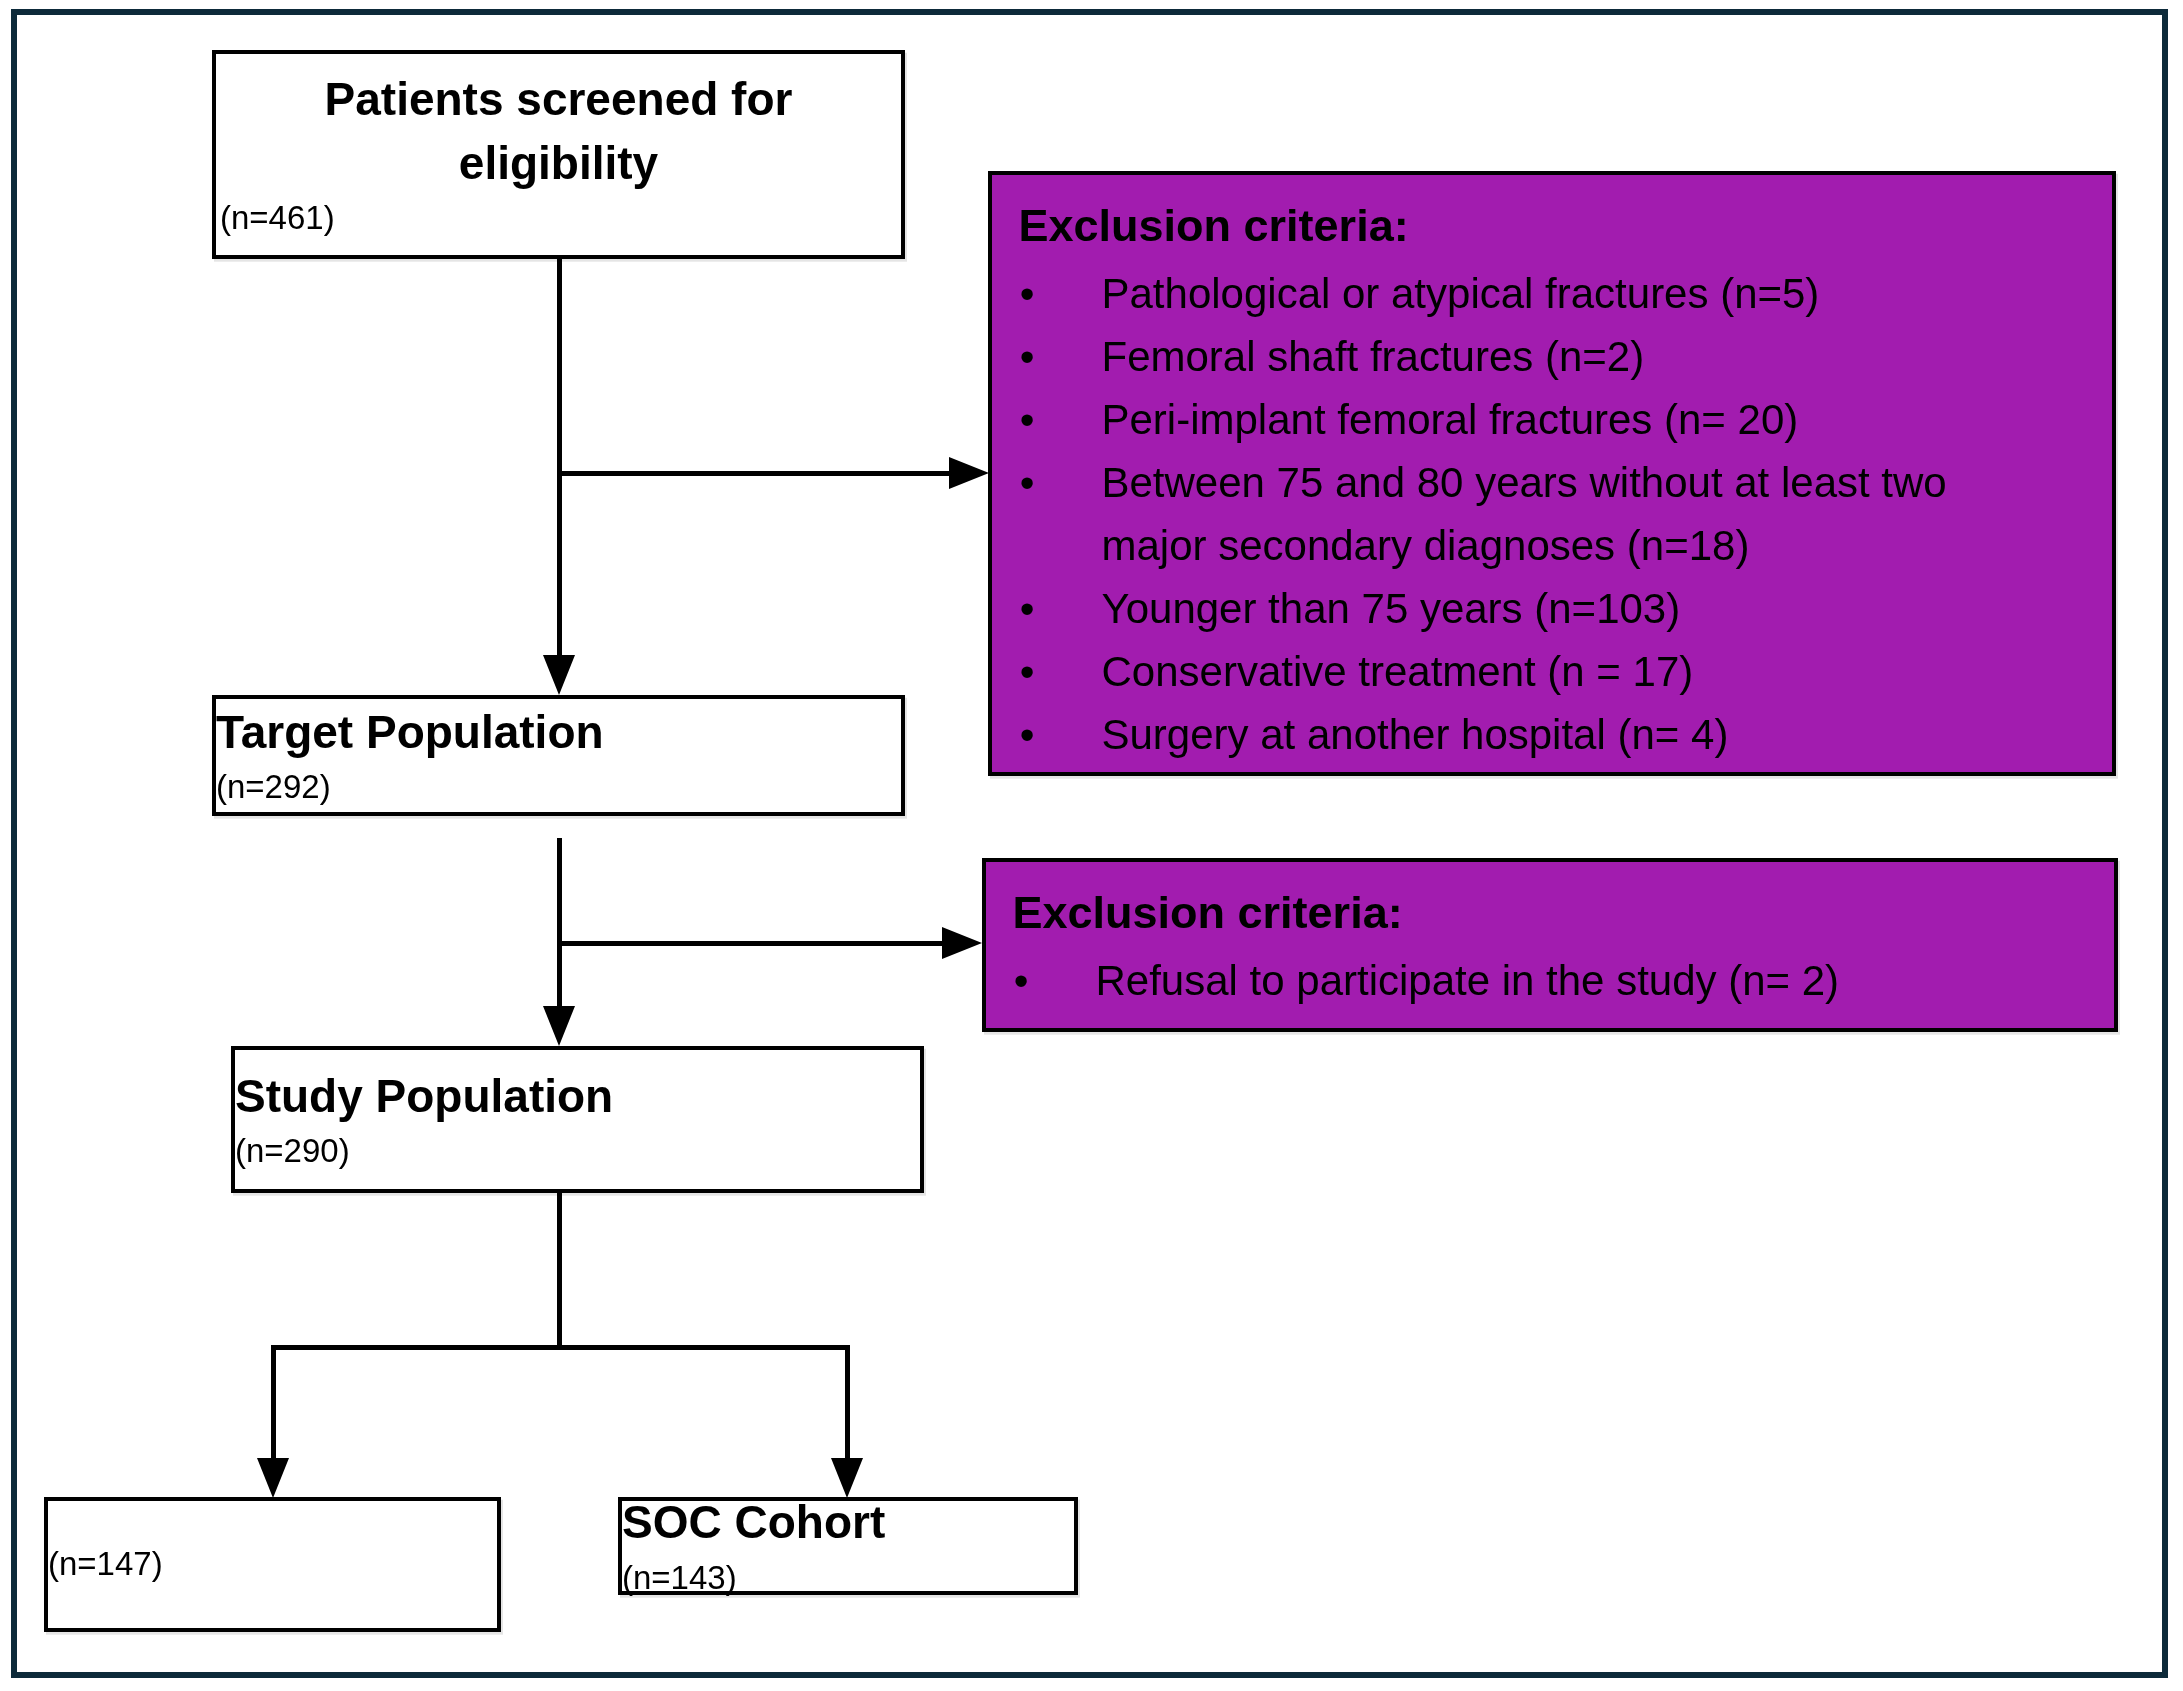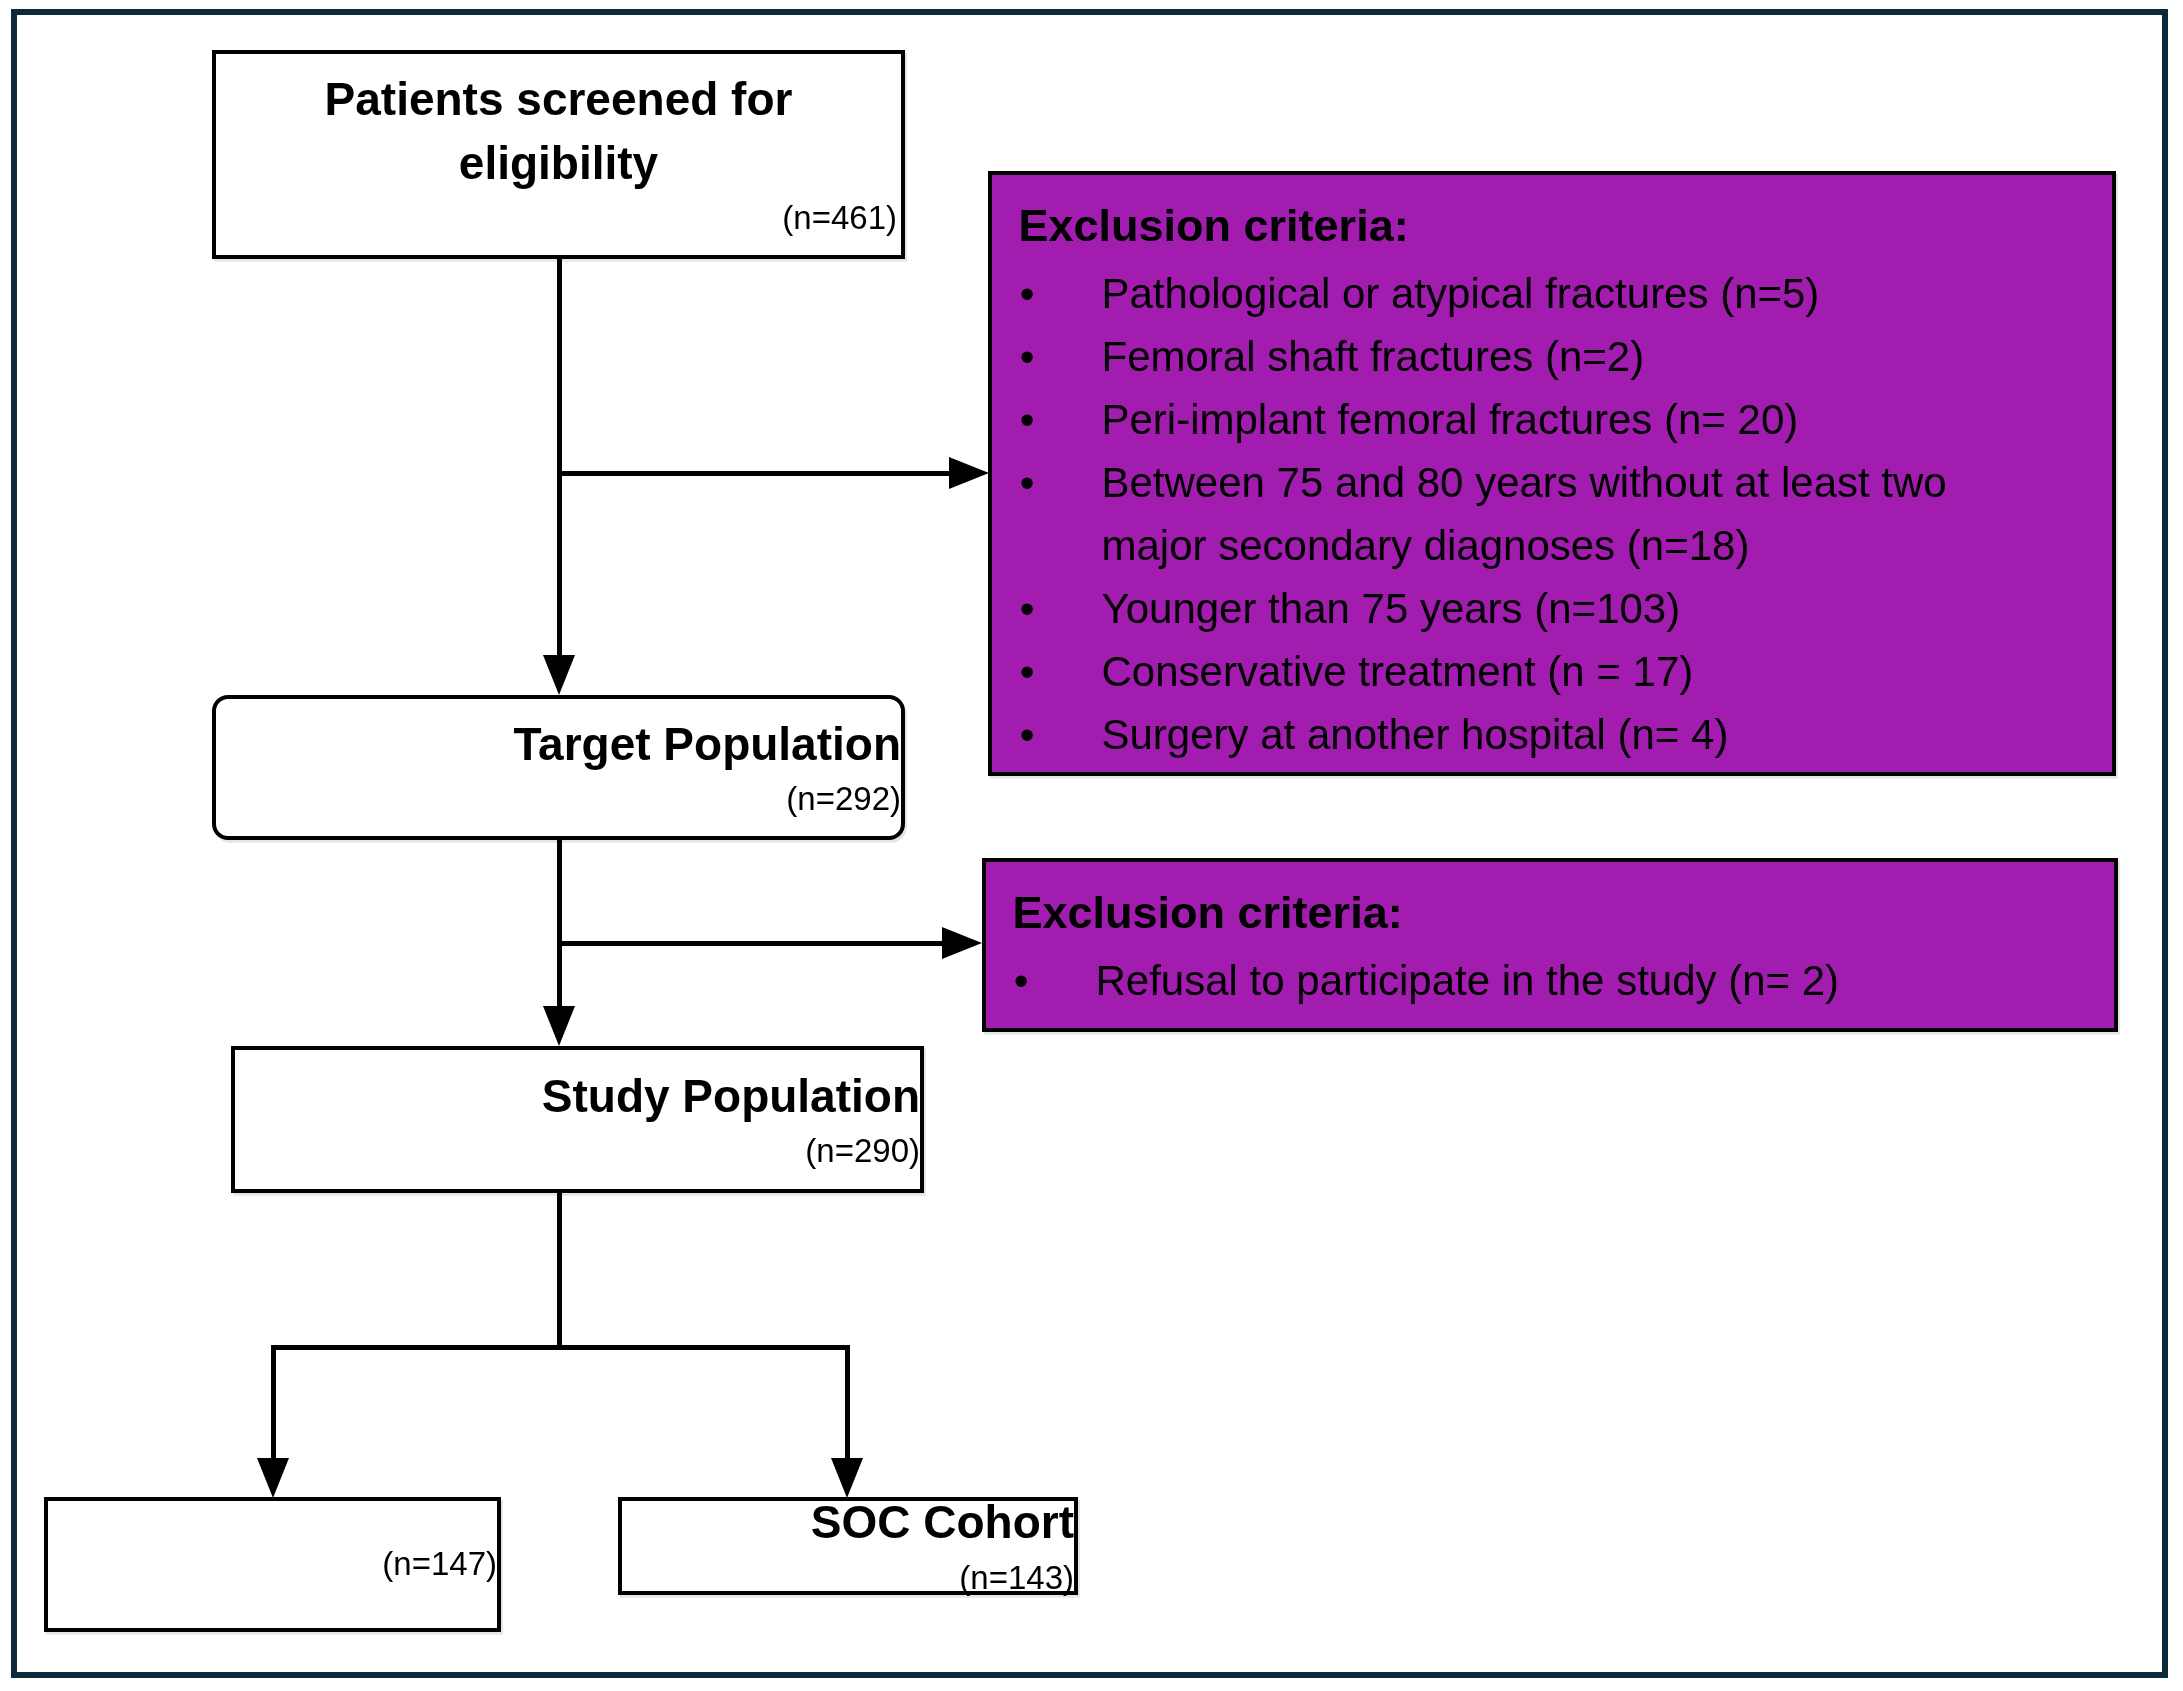--- a/index.html
+++ b/index.html
@@ -7,27 +7,27 @@
     position:relative;width:2183px;height:1692px;background:#ffffff;
     font-family:"Liberation Sans",sans-serif;color:#000;overflow:hidden;
   }
   .frame{
     position:absolute;left:10.6px;top:9.3px;width:2157px;height:1669px;
     box-sizing:border-box;border:6.6px solid #0d2a3a;background:transparent;
   }
   
   .node{
     position:absolute;box-sizing:border-box;border:4.6px solid #000;background:#fff;
-    display:flex;flex-direction:column;align-items:flex-end;justify-content:center;
+    display:flex;flex-direction:column;align-items:flex-start;justify-content:center;
     text-align:center;box-shadow:2px 2.7px 0 rgba(0,0,0,0.10);
   }
   .node .title{font-weight:bold;font-size:46px;line-height:1.4;}
   .node .count{font-size:33px;line-height:1.42;}
   #box-screened{left:212px;top:50px;width:693px;height:209px;padding:0 4px;}
-  #box-target  {left:212px;top:695px;width:693px;height:145px;border-radius:16px;}
+  #box-target  {left:212px;top:695px;width:693px;height:121px;}
   #box-study   {left:212px;top:1046px;width:693px;height:147px;margin-left:19px;}
   #box-ogcm    {left:44px; top:1497px;width:457px; height:135px;}
   #box-soc     {left:618px;top:1497px;width:460px; height:98px;}
   
   .excl{
     position:absolute;box-sizing:border-box;border:4.6px solid #000;background:#a21caf;
     padding:18.6px 26.5px 13.3px 26.5px;text-align:left;box-shadow:2px 2.7px 0 rgba(0,0,0,0.10);
   }
   .excl .etitle{font-weight:bold;font-size:45px;line-height:1.4;}
   .excl ul{list-style:none;margin:5.3px 0 0 0;padding:0;font-size:42px;line-height:1.5;}

